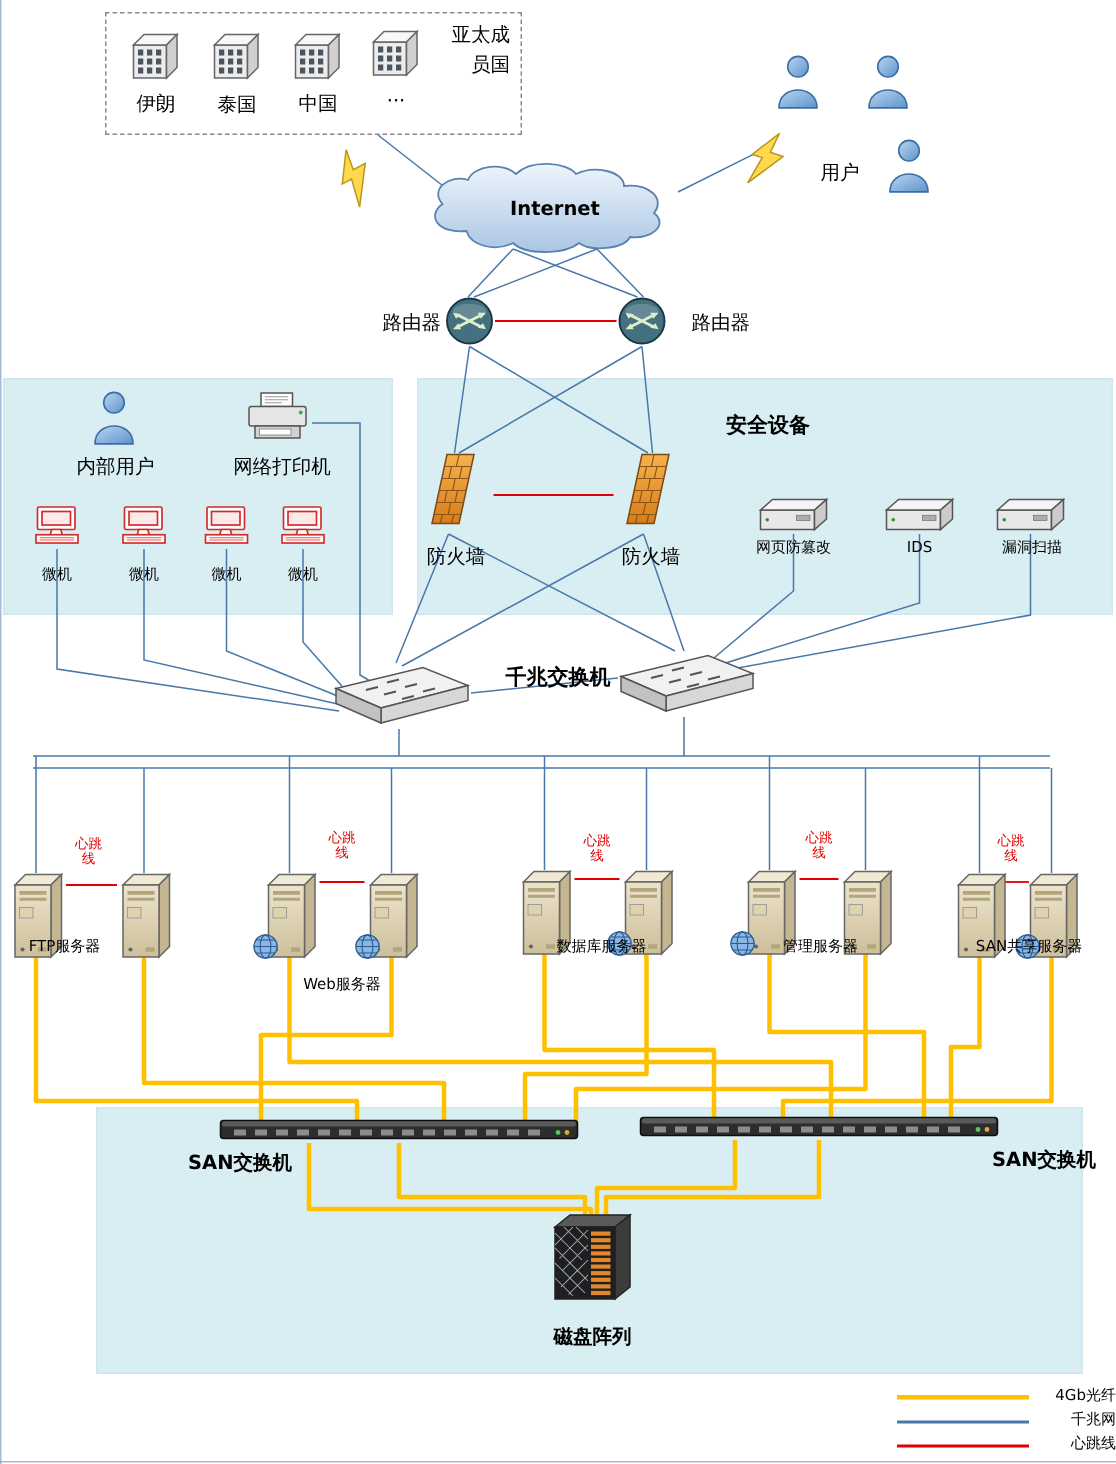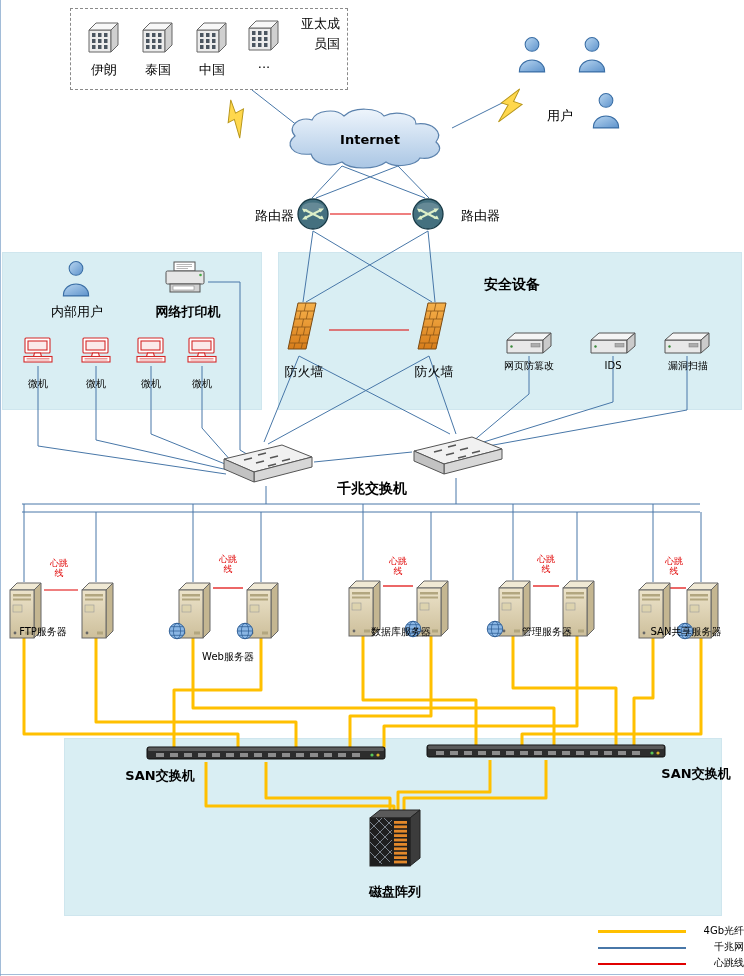--- a/index.html
+++ b/index.html
@@ -306,21 +306,21 @@
   <div class="lbl right" style="left:244px;top:208px;width:50px;">路由器</div>
   <div class="lbl left" style="left:450px;top:208px;width:50px;">路由器</div>
 
   <svg class="icon" style="left:60px;top:260px" width="32" height="38">
       <use href="#sym-person"></use>
     </svg>
   <div class="lbl" style="left:42px;top:304px;width:70px;">内部用户</div>
   <svg class="icon" style="left:162px;top:260px" width="46" height="36">
       <use href="#sym-printer"></use>
     </svg>
-  <div class="lbl" style="left:148px;top:304px;width:80px;font-weight:bold;">网络打印机</div>
+  <div class="lbl" style="left:148px;top:304px;width:80px;">网络打印机</div>
   <svg class="icon" style="left:20px;top:336px" width="36" height="30">
       <use href="#sym-pc"></use>
     </svg>
   <svg class="icon" style="left:78px;top:336px" width="36" height="30">
       <use href="#sym-pc"></use>
     </svg>
   <svg class="icon" style="left:133px;top:336px" width="36" height="30">
       <use href="#sym-pc"></use>
     </svg>
   <svg class="icon" style="left:184px;top:336px" width="36" height="30">
@@ -352,21 +352,21 @@
   <div class="lbl s11" style="left:490px;top:360px;width:78px;">网页防篡改</div>
   <div class="lbl s11" style="left:588px;top:360px;width:50px;">IDS</div>
   <div class="lbl s11" style="left:650px;top:360px;width:76px;">漏洞扫描</div>
 
   <svg class="icon" style="left:220px;top:438px" width="96" height="50">
       <use href="#sym-gswitch"></use>
     </svg>
   <svg class="icon" style="left:410px;top:430px" width="96" height="50">
       <use href="#sym-gswitch"></use>
     </svg>
-  <div class="lbl big" style="left:322px;top:480px;width:100px;">千兆交换机</div>
+  <div class="lbl big" style="left:322px;top:444px;width:100px;">千兆交换机</div>
 
   <svg class="icon" style="left:5px;top:580px" width="38" height="62">
       <use href="#sym-server"></use>
     </svg>
   <svg class="icon" style="left:77px;top:580px" width="38" height="62">
       <use href="#sym-server"></use>
     </svg>
   <svg class="icon" style="left:174px;top:580px" width="38" height="62">
       <use href="#sym-server"></use>
     </svg>

